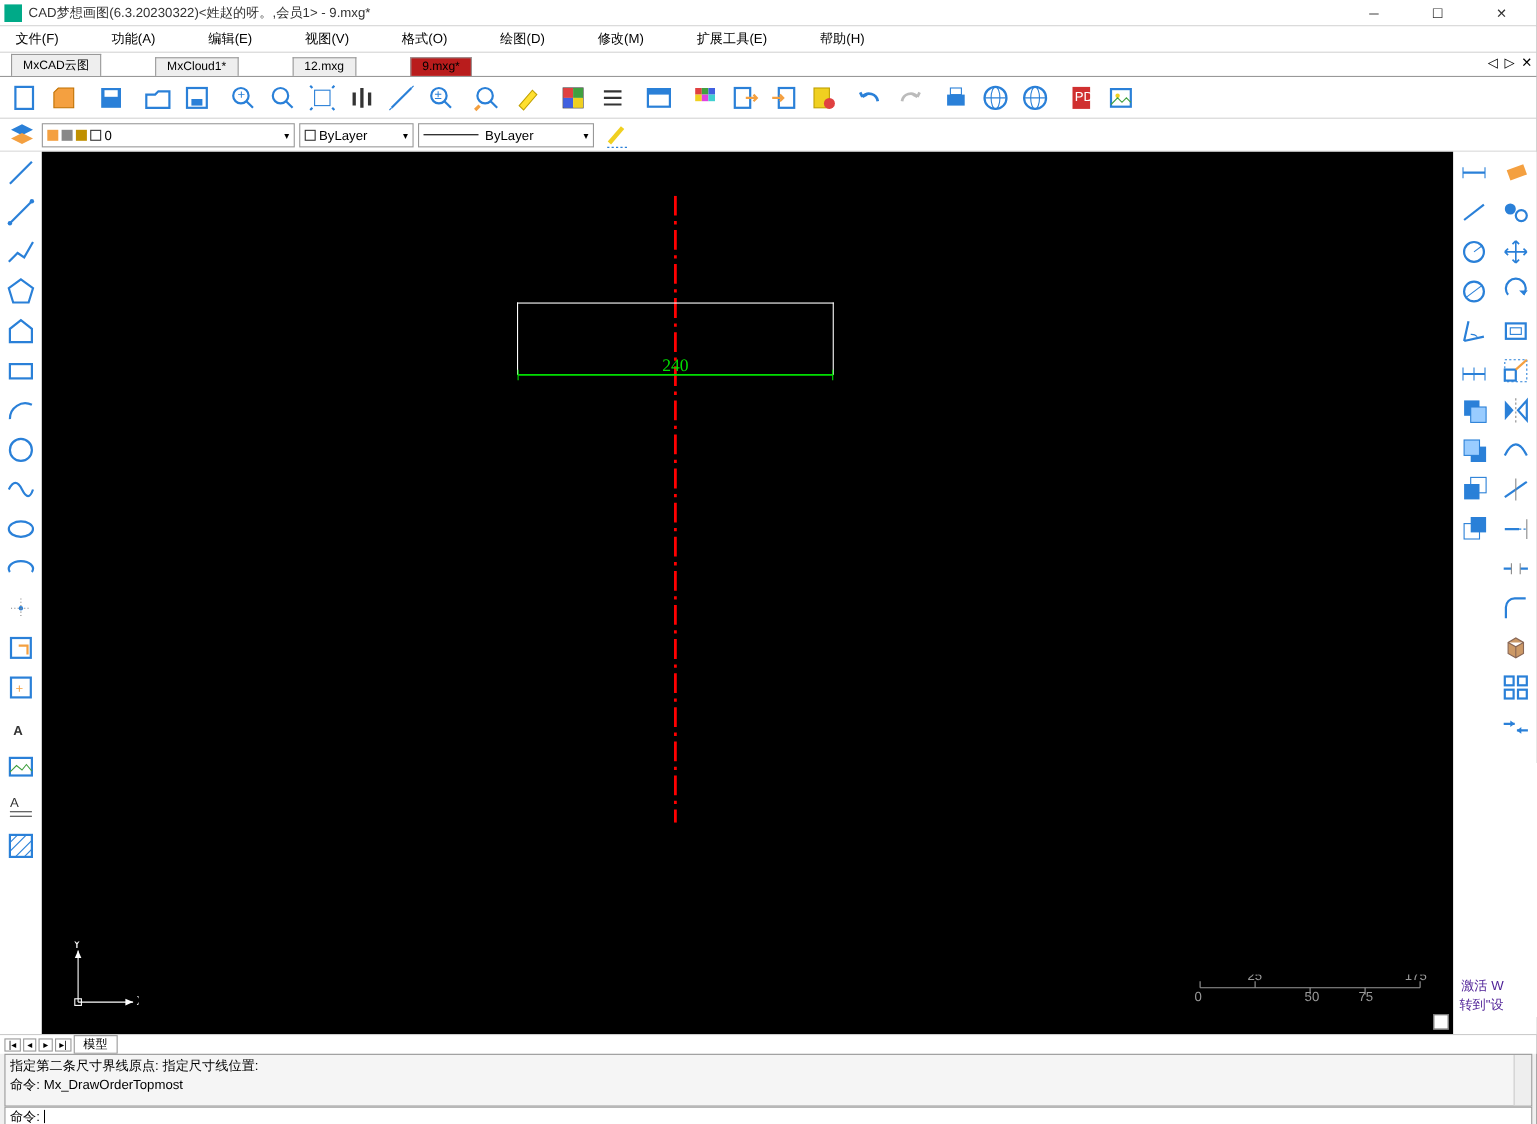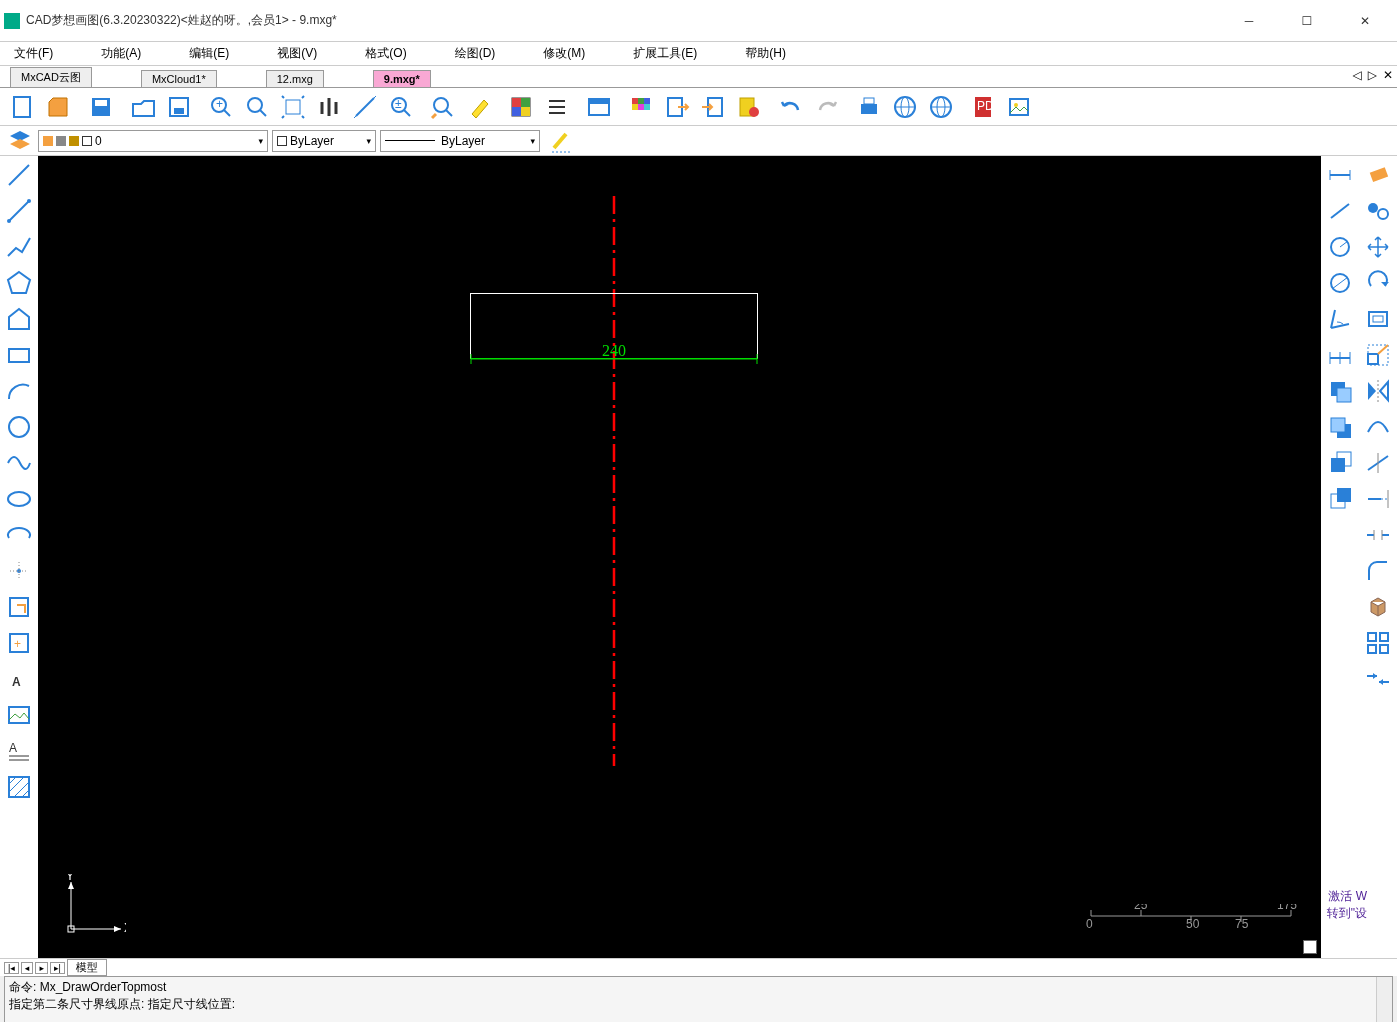--- a/index.html
+++ b/index.html
@@ -1,29 +1,29 @@
 <!DOCTYPE html>
 <html><head>
 <meta charset="utf-8">
 <style>
 * { margin: 0; padding: 0; box-sizing: border-box; font-family: "Microsoft YaHei", sans-serif; font-size: 12px; }
 body { background: #f0f0f0; width: 1397px; height: 1022px; overflow: hidden; position: relative; }
 
-.titlebar { height: 42px; background: #fff; display: flex; align-items: center; padding: 0 4px; border-bottom: 1px solid #ccc; }
+.titlebar { height: 24px; background: #fff; display: flex; align-items: center; padding: 0 4px; border-bottom: 1px solid #ccc; }
 .titlebar .app-icon { width: 16px; height: 16px; background: #0a8; margin-right: 6px; }
 .titlebar .title { flex: 1; color: #333; }
 .titlebar .win-btns { display: flex; gap: 18px; margin-right: 8px; }
 .titlebar .win-btn { width: 40px; height: 26px; display:flex; align-items:center; justify-content:center; color:#333; }
 
 .menubar { height: 24px; background: #fff; display: flex; align-items: center; padding: 0 4px; border-bottom: 1px solid #ccc; gap: 28px; }
 .menu-item { padding: 2px 10px; cursor: default; }
 
 .tabs-row { height: 22px; background: #fff; display: flex; align-items: flex-end; padding-left: 10px; border-bottom: 1px solid #999; position:relative;gap:47px;}
 .doc-tab { padding: 2px 10px; background: #eee; border: 1px solid #999; border-bottom: none; margin-right: 2px; font-size: 11px; }
-.doc-tab.active { background: #f9a8d4; font-weight: bold; }
+.doc-tab.active { background: #b91c1c; font-weight: normal; }
 .tabs-right { position:absolute; right:4px; top:2px; display:flex; gap:6px; font-size:11px;}
 
 .toolbar { height: 38px; background: #fff; display: flex; align-items: center; padding: 2px 6px; border-bottom: 1px solid #ccc; gap: 2px; flex-wrap:nowrap;}
 .tb-ico { width: 34px; height: 34px; display: flex; align-items: center; justify-content: center; }
 .tb-sep { width: 4px; }
 
 .propbar { height: 30px; background: #fff; display: flex; align-items: center; padding: 2px 6px; border-bottom: 1px solid #ccc; gap: 4px; }
 .layer-ico { width:28px; height:28px; }
 .combo { height: 22px; border: 1px solid #999; background: #fff; display: flex; align-items: center; padding: 0 4px; }
 .combo .arrow { margin-left: auto; font-size: 9px; }
@@ -626,22 +626,22 @@
 
 <div class="bottom-tabs">
   <span class="bt-arrow">|◂</span>
   <span class="bt-arrow">◂</span>
   <span class="bt-arrow">▸</span>
   <span class="bt-arrow">▸|</span>
   <span class="bt-tab">模型</span>
 </div>
 
 <div class="cmd-area">
+  <div>指定第二条尺寸界线原点: 指定尺寸线位置:</div>
   <div>命令: Mx_DrawOrderTopmost</div>
-  <div>指定第二条尺寸界线原点: 指定尺寸线位置:</div>
   <div class="scroll"></div>
 </div>
 <div class="cmd-input">
   <span>命令:</span>
   <span style="margin-left:4px;border-left:1px solid #000;height:12px"></span>
   <input style="flex: 1 1 0%; border: none; outline: none; font-family: inherit; font-size: 12px;">
 </div>
 
 <div class="watermark">
   <div>激活 W</div>

